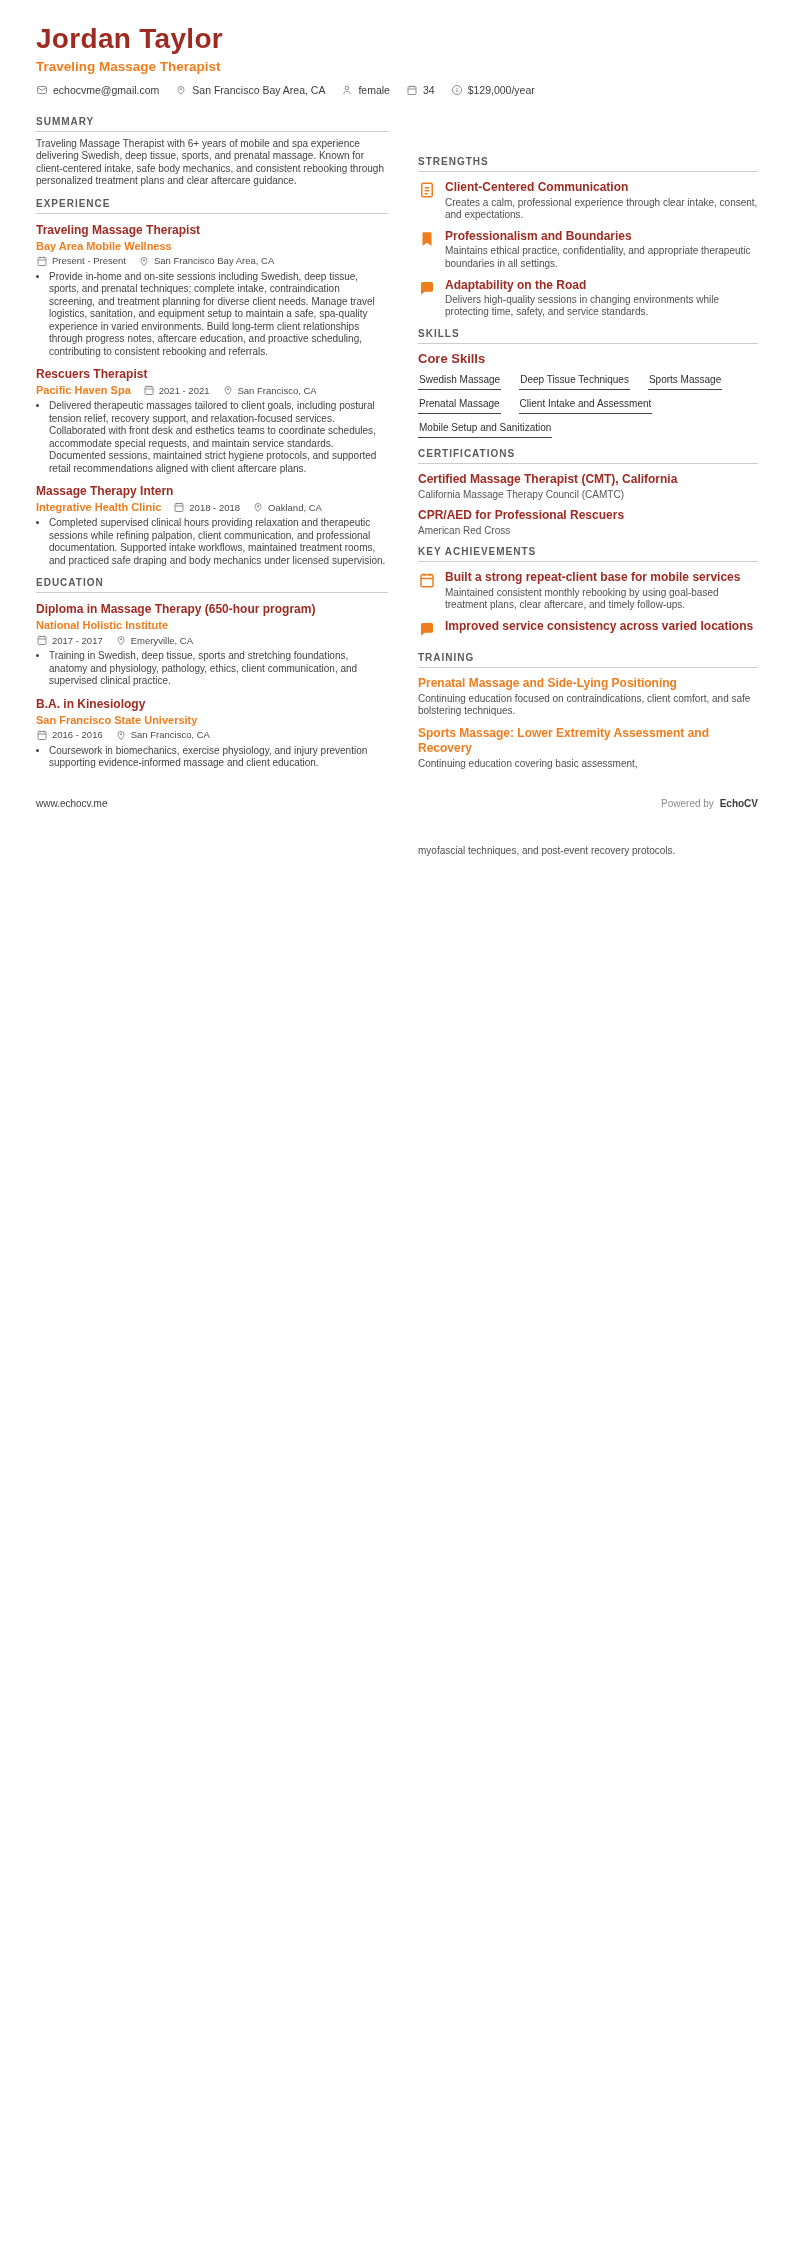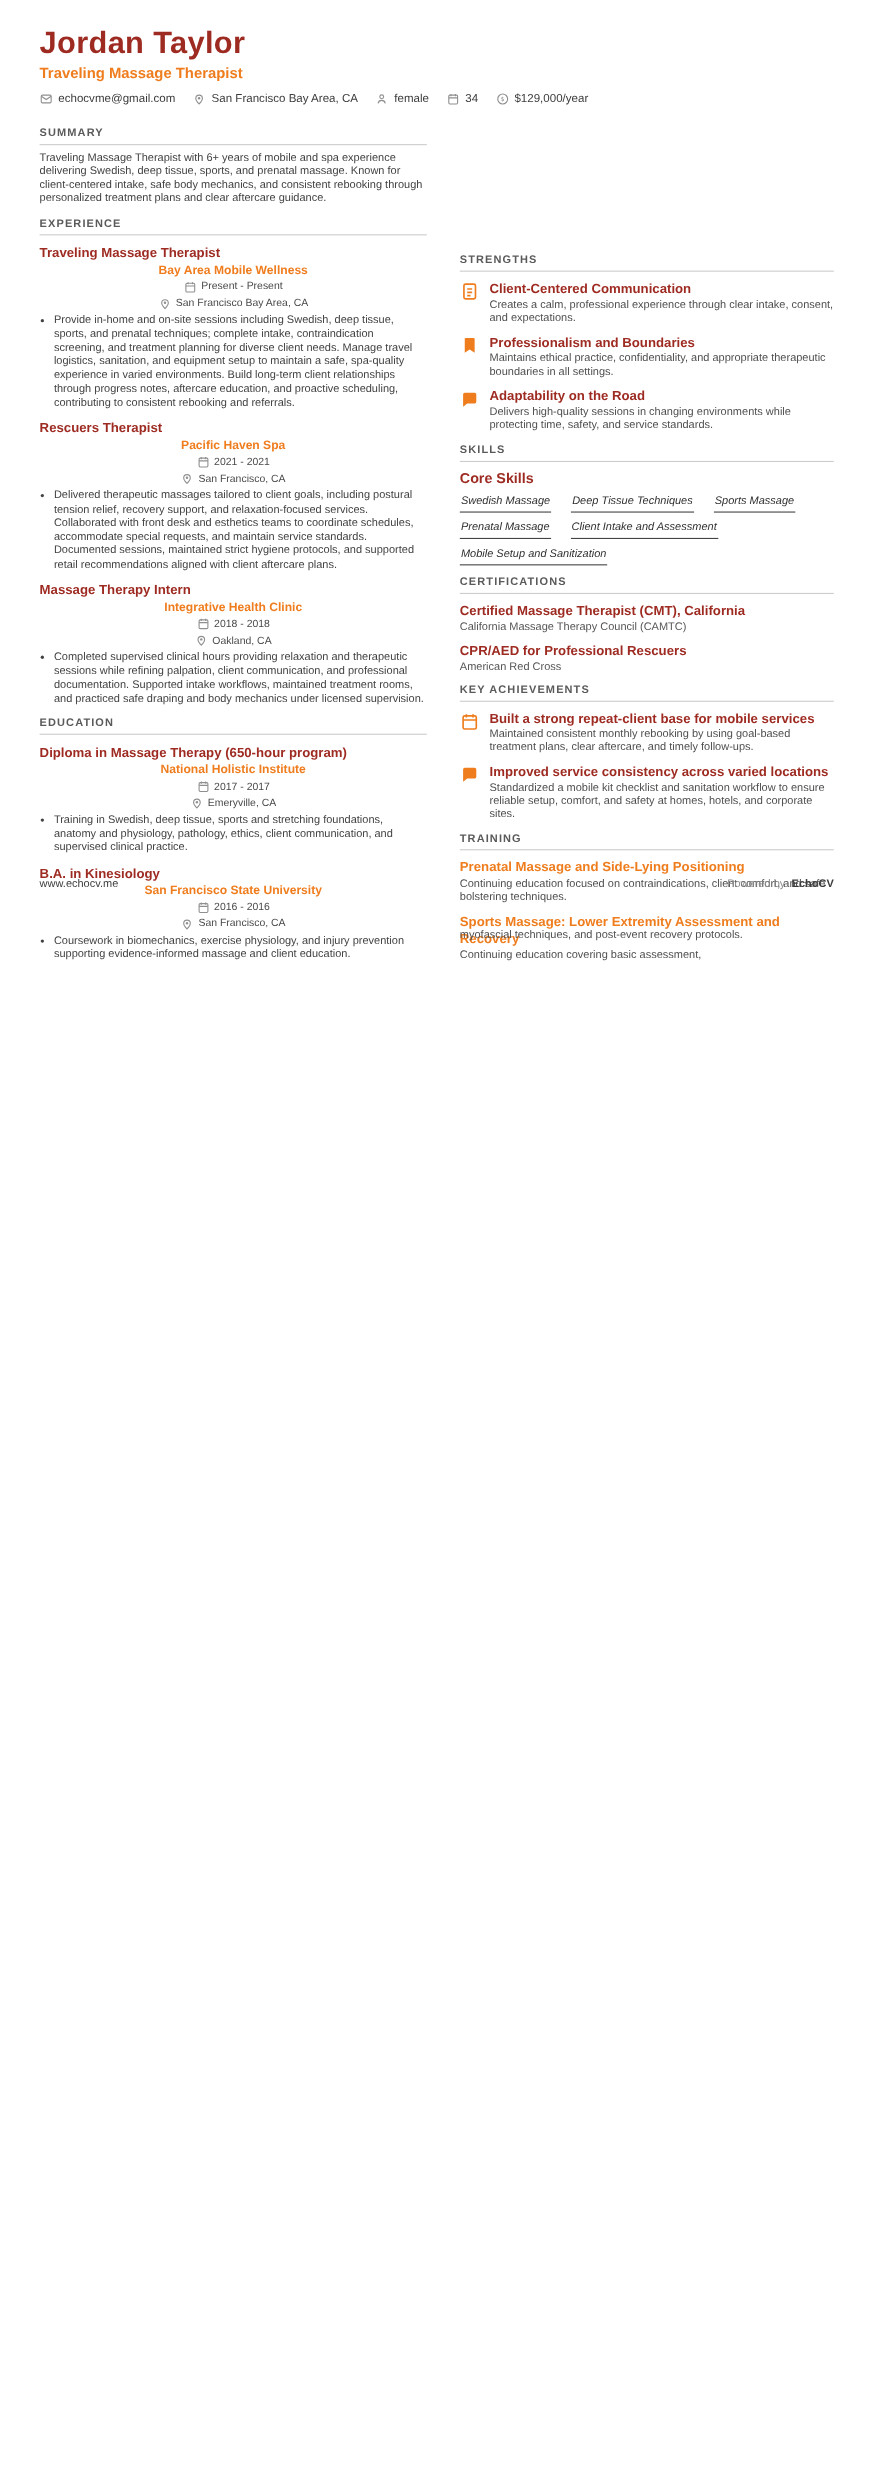--- a/index.html
+++ b/index.html
@@ -30,37 +30,37 @@
 
   .section{margin-top:10px;}
   .section-heading{font-size:10px;font-weight:600;letter-spacing:1px;color:#5a5a5a;
     border-bottom:1px solid var(--hairline);padding-bottom:4px;text-transform:uppercase;}
 
   .summary-text{margin-top:6px;font-size:10px;line-height:1.25;color:#424242;}
 
   
   .job{margin-top:9px;}
   .job-title{font-size:12px;font-weight:700;color:var(--maroon);line-height:1.25;}
-  .job-sub{display:flex;flex-wrap:wrap;align-items:center;gap:3px 12px;margin-top:2px;flex-direction:column;}
+  .job-sub{display:flex;flex-wrap:wrap;align-items:center;gap:3px 12px;margin-top:2px;}
   .job-sub.stacked .company{flex-basis:100%;}
   .company{font-size:11px;font-weight:700;color:var(--orange);}
   .meta{display:flex;align-items:center;gap:4px;font-size:9.5px;color:#4a4a4a;}
   .bullets{margin:4px 0 0;padding-left:13px;}
   .bullets li{font-size:10px;line-height:1.25;color:#424242;}
 
   
   .feature{display:flex;gap:9px;margin-top:8px;}
   .feature-icon{flex:none;padding-top:1px;}
   .feature-title{font-size:12px;font-weight:700;color:var(--maroon);line-height:1.2;}
   .feature-desc{margin-top:2px;font-size:10px;line-height:1.22;color:#4f4f4f;}
 
   
   .skills-group-title{margin-top:7px;font-size:13px;font-weight:700;color:var(--maroon);}
   .tags{display:flex;flex-wrap:wrap;gap:8px 18px;margin-top:8px;}
-  .tag{font-size:10px;color:#2f2f2f;padding:0 1px 4px;border-bottom:1px solid #444;font-style:italic;}
+  .tag{font-size:10px;color:#2f2f2f;padding:0 1px 4px;border-bottom:1px solid #444;}
 
   
   .cert{margin-top:8px;}
   .cert-title{font-size:12px;font-weight:700;color:var(--maroon);line-height:1.25;}
   .cert-issuer{margin-top:2px;font-size:10px;color:#555;}
 
   
   .training-item{margin-top:8px;}
   .training-title{font-size:12px;font-weight:700;color:var(--orange);line-height:1.25;}
   .training-desc{margin-top:2px;font-size:10px;line-height:1.22;color:#4f4f4f;}
@@ -365,21 +365,20 @@
           </div>
 
           <div class="feature">
             <span class="feature-icon">
               <svg class="icon-lg">
                   <use href="#i-chat"></use>
                 </svg>
             </span>
             <span>
               <div class="feature-title">Improved service consistency across varied locations</div>
-              <div class="feature-desc">Standardized a mobile kit checklist and sanitation workflow to ensure reliable setup, comfort, and safety at homes, hotels, and corporate sites.</div>
             </span>
           </div>
         </div>
 
         <div class="section">
           <div class="section-heading">TRAINING</div>
           <div class="training-item">
             <div class="training-title">Prenatal Massage and Side-Lying Positioning</div>
             <div class="training-desc">Continuing education focused on contraindications, client comfort, and safe bolstering techniques.</div>
           </div>

